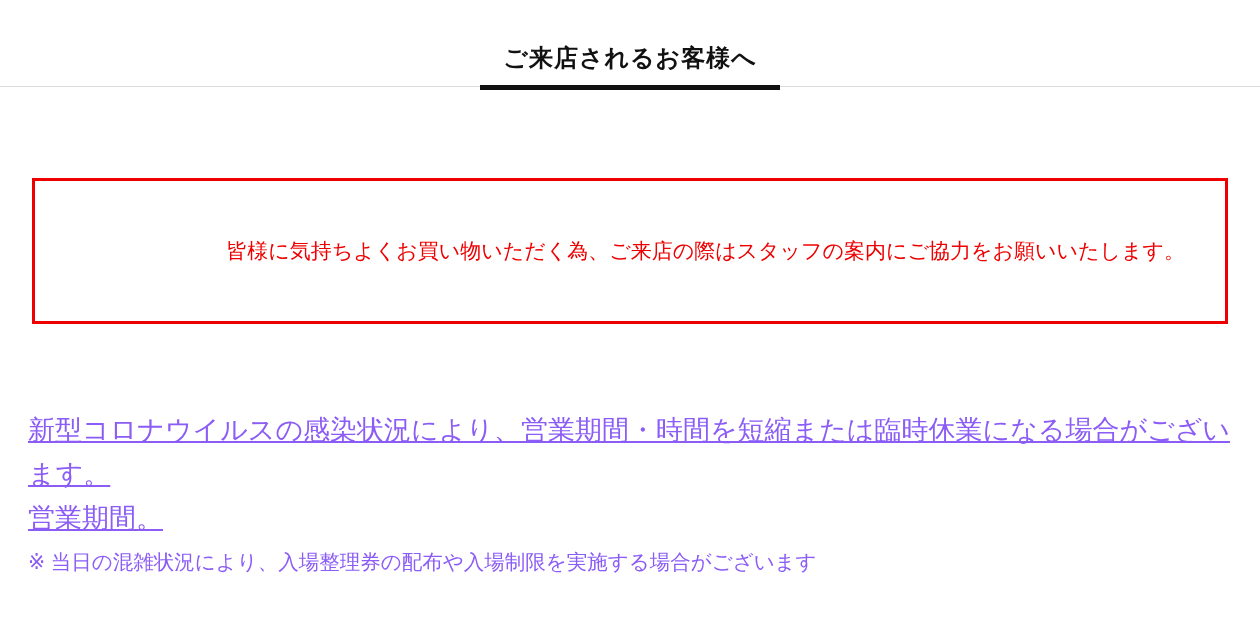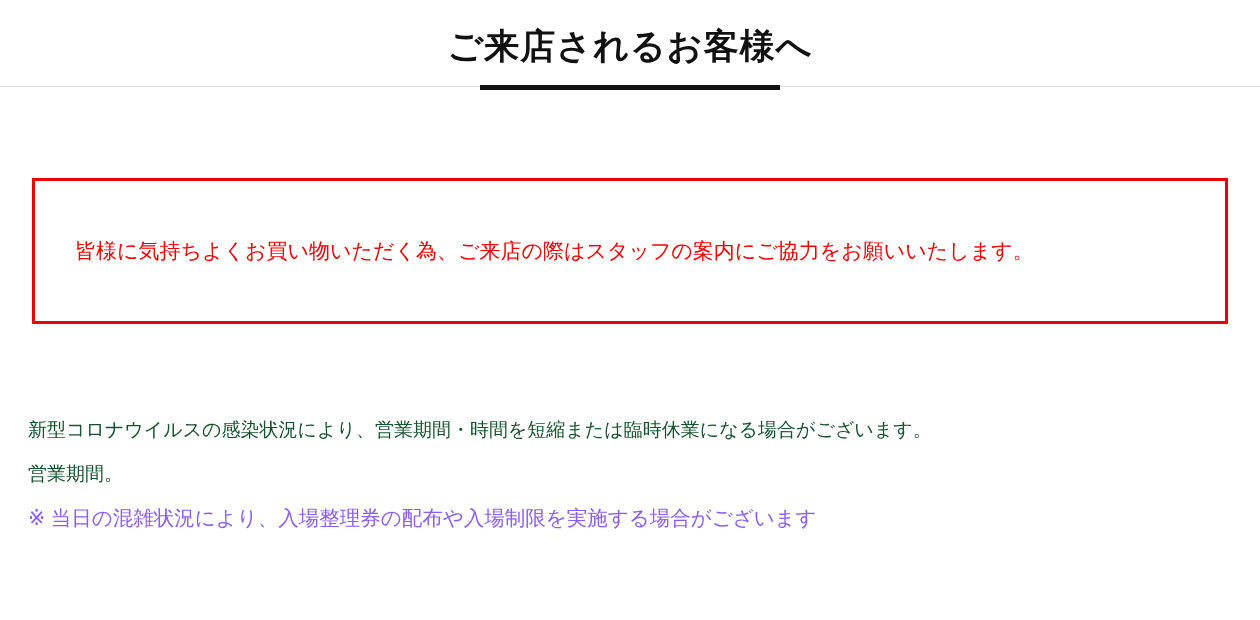--- a/index.html
+++ b/index.html
@@ -21,22 +21,22 @@
     box-sizing: border-box;
   }
 
   
   .heading-block {
     position: relative;
     padding-top: 24px;
     text-align: center;
   }
   .heading-title {
-    margin: 0;
-    font-size: 35px;
+    margin: 12px;
+    font-size: 24px;
     line-height: 44px;
     font-weight: bold;
     letter-spacing: 1px;
     color: #111111;
   }
   .heading-rule {
     position: absolute;
     left: 0;
     right: 0;
     top: 86px;
@@ -57,43 +57,44 @@
   .callout {
     position: absolute;
     left: 32px;
     top: 178px;
     width: 1196px;
     height: 146px;
     box-sizing: border-box;
     border: 3px solid #ee0000;
     display: flex;
     align-items: center;
-    justify-content: flex-start;
+    justify-content: flex-end;
   }
   .callout-text {
     font-size: 21px;
     line-height: 32px;
     color: #ee0000;
     font-weight: normal;
     text-align: center;
     padding: 0 40px;
   }
 
   
   .body-block {
     position: absolute;
     left: 28px;
     top: 408px;
     width: 1204px;
   }
   .body-line {
-    font-size: 19px;
+    font-size: 27px;
     line-height: 44px;
-    color: #14532d;
+    color: #8b5cf6;
     letter-spacing: 0px;
+    text-decoration: underline;
   }
   .note-line {
     font-size: 20.5px;
     line-height: 44px;
     color: #8b5cf6;
   }
 </style>
 </head>
 <body>
 

